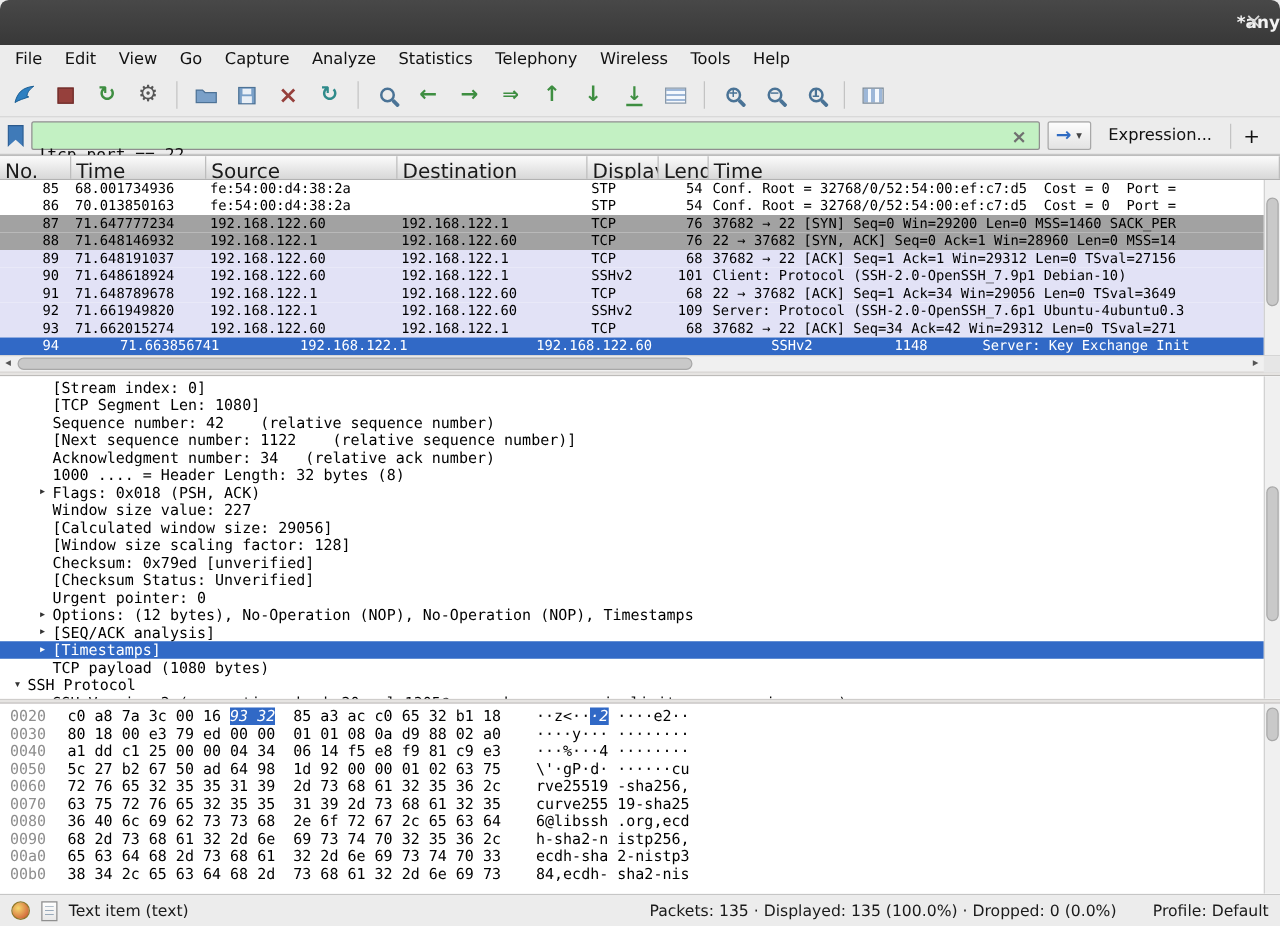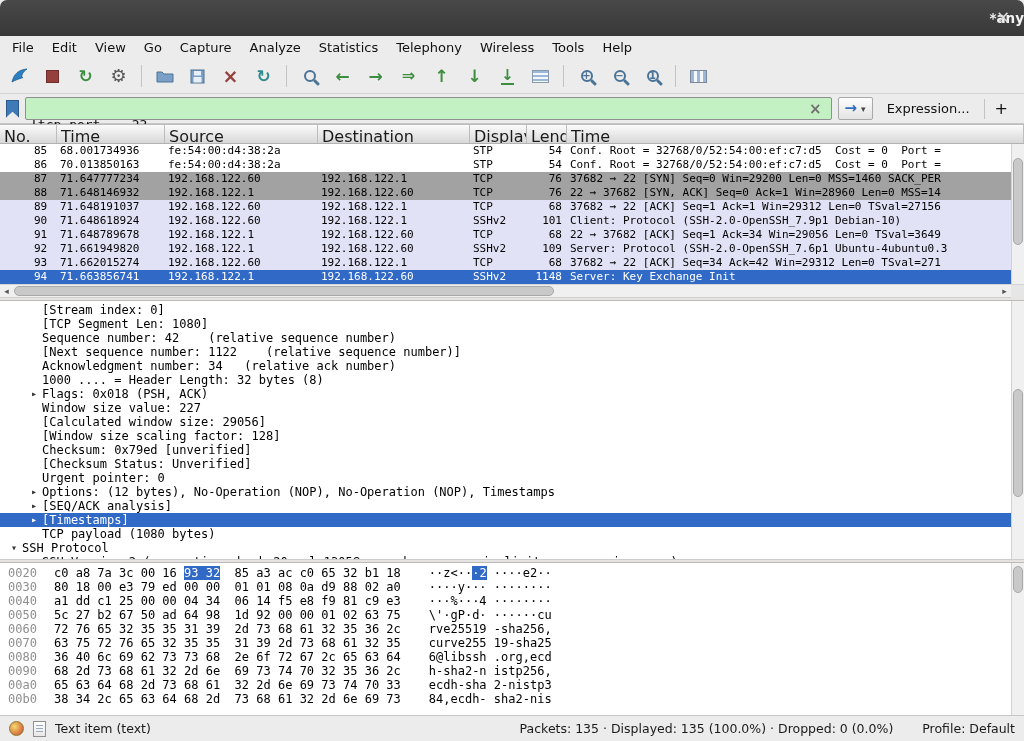--- a/index.html
+++ b/index.html
@@ -52,21 +52,21 @@
   .phead { height: 19px; background: linear-gradient(#fbfbfb, #d8d8d8); border-bottom: 1px solid #b2b2b2; flex: 0 0 19px; }
   .phead .hc { font-size: 16px; padding: 2px 4px; border-right: 1px solid #bdbdbd; color: #1a1a1a; overflow: hidden; white-space: nowrap; }
   .prows { flex: 1; overflow: hidden; font-family: "DejaVu Sans Mono", "Liberation Mono", monospace; font-size: 11px; }
   .prow { height: 14px; line-height: 14px; color: #000; }
   .prow span { overflow: hidden; white-space: pre; padding: 0 3px; }
   .prow .no { text-align: right; padding-right: 10px; padding-left: 34px; }
   .prow .len { text-align: right; padding-right: 5px; }
   .r-white { background: #fff; }
   .r-gray { background: #a2a2a2; }
   .r-lav { background: #e2e2f6; }
-  .r-sel { background: #3169c6; color: #fff !important; }
+  .r-sel { background: #3169c6; color: #fff !important; gap: 36px; }
   .pvscroll { position: absolute; right: 0; top: 19px; bottom: 13px; width: 13px; background: #f0f0f0; border-left: 1px solid #d2d2d2; }
   .pvthumb { position: absolute; left: 1px; right: 1px; top: 10%; height: 62%; background: #c9c9c9; border: 1px solid #a8a8a8; border-radius: 6px; }
   .phscroll { flex: 0 0 13px; background: #f0f0f0; border-top: 1px solid #d5d5d5; position: relative; }
   .phthumb { position: absolute; left: 14px; width: 540px; top: 1px; bottom: 1px; background: #c9c9c9; border: 1px solid #a8a8a8; border-radius: 6px; }
   .harrow { position: absolute; top: 0; width: 13px; height: 13px; font-size: 9px; color: #555; text-align: center; line-height: 13px; }
   .hscorner { position: absolute; right: 0; top: 0; width: 13px; height: 13px; background: #e6e6e6; }
 
   
   .splitter { flex: 0 0 4px; background: #e6e4e2; border-top: 1px solid #cfcdcb; border-bottom: 1px solid #bdbbb9; }
 
@@ -80,21 +80,21 @@
   .dline.sel .arrow { color: #fff; }
   .dvscroll { position: absolute; right: 0; top: 0; bottom: 0; width: 13px; background: #f0f0f0; border-left: 1px solid #d2d2d2; }
   .dvthumb { position: absolute; left: 1px; right: 1px; top: 34%; height: 42%; background: #c9c9c9; border: 1px solid #a8a8a8; border-radius: 6px; }
 
   
   .hexpane { flex: 1; background: #fff; font-family: "DejaVu Sans Mono", "Liberation Mono", monospace; font-size: 12px; padding-top: 3px; position: relative; overflow: hidden; }
   .hrow { height: 14px; line-height: 14px; display: flex; white-space: pre; color: #000; }
   .hrow .off { color: #8e8e8e; padding-left: 8px; flex: 0 0 48px; }
   .hrow .hx { margin-left: 6px; }
   .hrow .as { margin-left: 28px; }
-  .hl { background: #3169c6; color: #fff; }
+  .hl { background: #3169c6; color: #fff; font-style: italic; }
   .xvscroll { position: absolute; right: 0; top: 0; bottom: 0; width: 13px; background: #f0f0f0; border-left: 1px solid #d2d2d2; }
   .xvthumb { position: absolute; left: 1px; right: 1px; top: 2%; height: 18%; background: #c9c9c9; border: 1px solid #a8a8a8; border-radius: 6px; }
 
   
   .statusbar { flex: 0 0 26px; background: #ececec; border-top: 1px solid #c6c6c6; display: flex; align-items: center; padding: 0 9px; gap: 9px; font-size: 12.5px; color: #1a1a1a; }
   .expert { width: 15px; height: 15px; border-radius: 50%; background: radial-gradient(circle at 35% 35%, #f5d96d, #c8452c); border: 1px solid #8f7a2a; }
   .comment { width: 13px; height: 16px; background: linear-gradient(#ffffff, #e8e8e8); border: 1px solid #8f8f8f; position: relative; }
   .comment::after { content: ""; position: absolute; left: 2px; right: 2px; top: 3px; height: 8px; background: repeating-linear-gradient(180deg, #9ab 0 1px, transparent 1px 3px); }
   .sb-spacer { flex: 1; }
   .sb-stats { color: #1a1a1a; }

